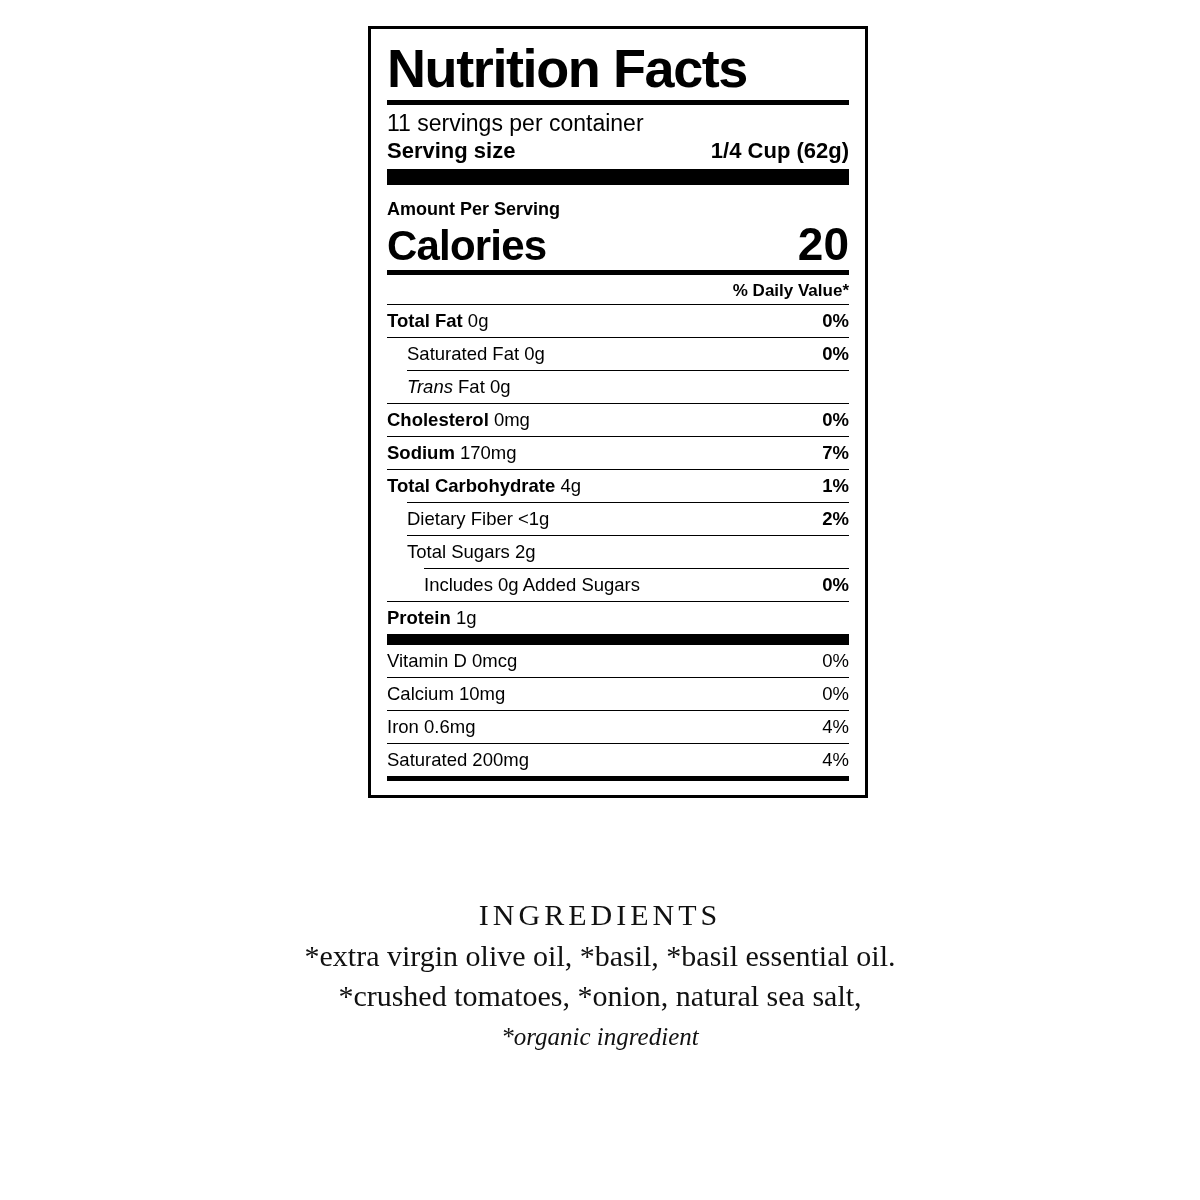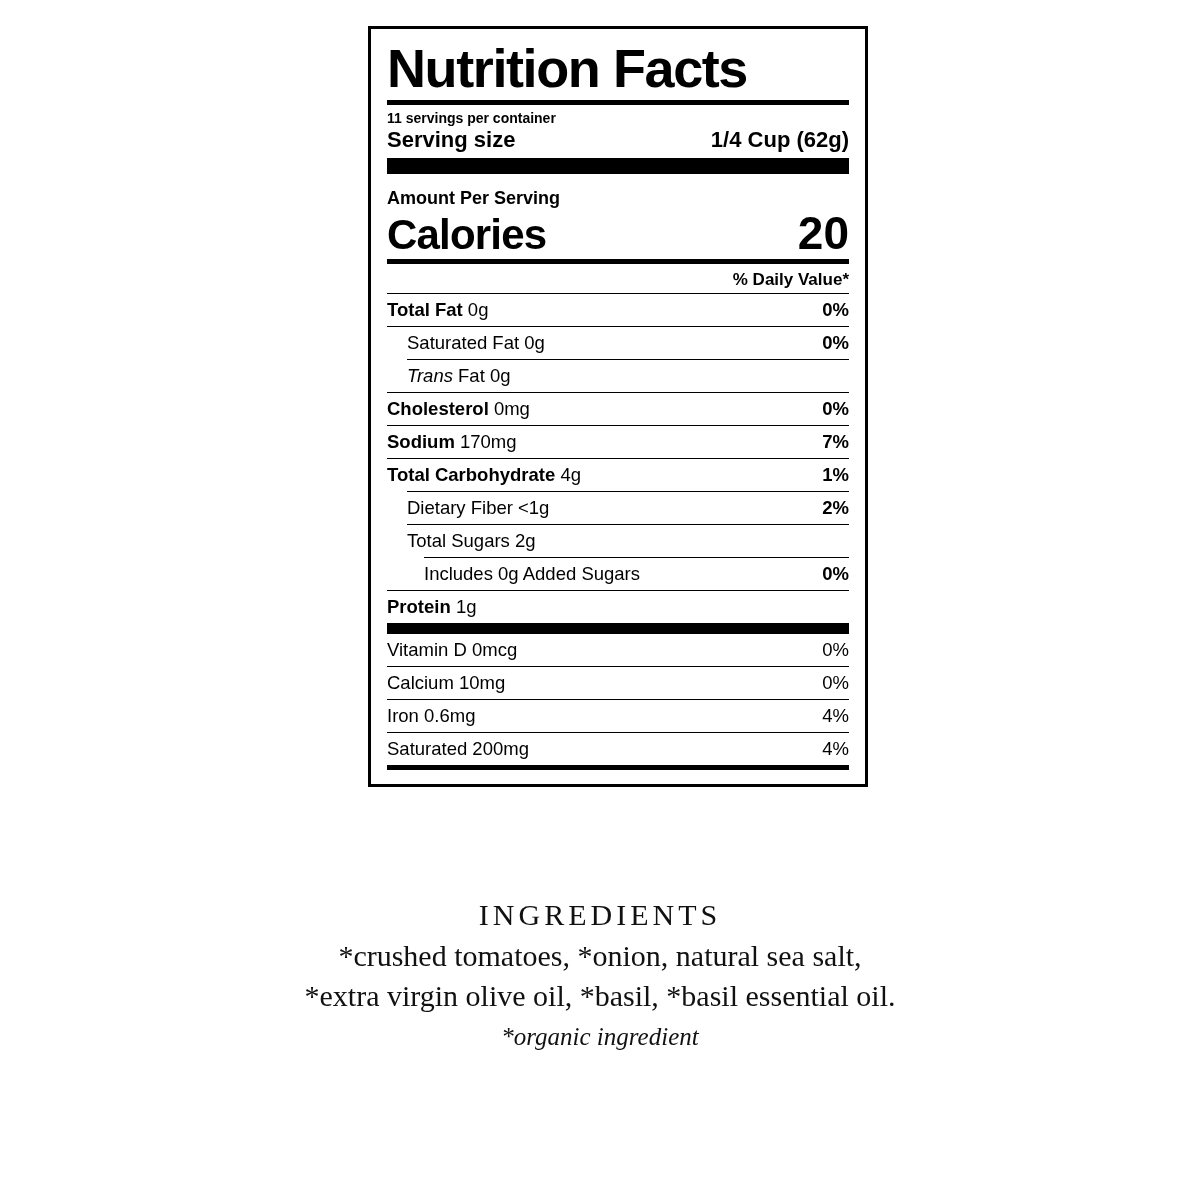--- a/index.html
+++ b/index.html
@@ -35,23 +35,22 @@
     margin: 2px 0 4px 0;
     white-space: nowrap;
   }
 
   .rule-thin { border-bottom: 1px solid #000; }
   .rule-med  { border-bottom: 5px solid #000; }
   .rule-thick{ border-bottom: 16px solid #000; }
   .rule-bar  { border-bottom: 11px solid #000; }
 
   .servings {
-    font-size: 14px;
+    font-size: 23px;
     padding: 5px 0 1px 0;
-    font-weight: bold;
   }
   .serving-row {
     display: flex;
     justify-content: space-between;
     align-items: baseline;
     font-size: 22px;
     font-weight: bold;
     padding-bottom: 5px;
   }
 
@@ -252,16 +251,16 @@
     <span class="pct">4%</span>
   </div>
 
   <div class="rule-med"></div>
 
 
 </div>
 
 <div class="ingredients">
   <div class="ing-head">INGREDIENTS</div>
+  <div class="ing-body">*extra virgin olive oil, *basil,  *basil essential oil.</div>
   <div class="ing-body">*crushed tomatoes, *onion, natural sea salt,</div>
-  <div class="ing-body">*extra virgin olive oil, *basil,  *basil essential oil.</div>
   <div class="ing-note">*organic ingredient</div>
 </div>
 
 </body></html>

